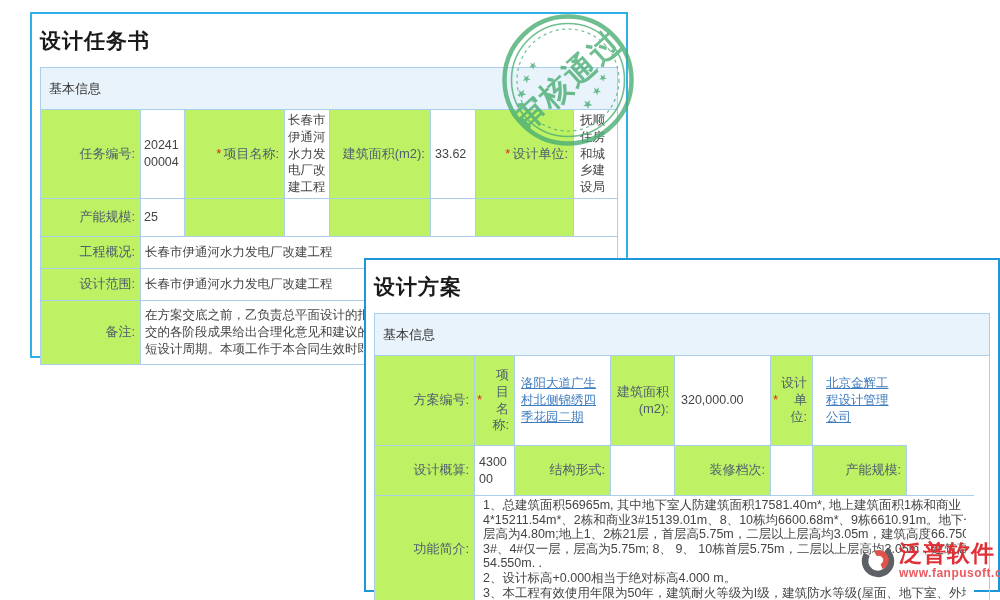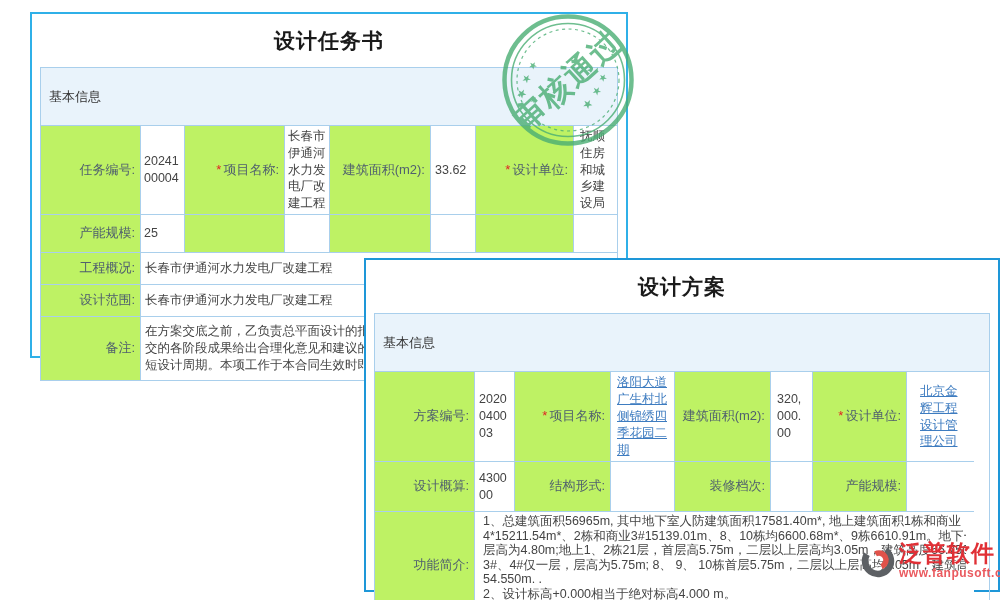--- a/index.html
+++ b/index.html
@@ -3,23 +3,23 @@
 <meta charset="utf-8">
 <style>
   html,body{margin:0;padding:0;}
   body{
     width:1000px;height:600px;position:relative;overflow:hidden;
     background:#ffffff;font-family:"Liberation Sans",sans-serif;
   }
   .panel{position:absolute;background:#fff;box-sizing:border-box;border:2px solid #2fb0e8;}
   #task-panel{left:30px;top:12px;width:598px;height:346px;z-index:1;border-color:#2fb0e8;}
   #plan-panel{left:364px;top:258px;width:636px;height:334px;z-index:3;border-color:#1e97d8;}
-  .panel-title{text-align:center;font-size:21px;font-weight:bold;color:#1a1a1a;margin:13px 0 12px 0;letter-spacing:1px;}
+  .panel-title{font-size:21px;font-weight:bold;color:#1a1a1a;margin:13px 0 12px 8px;letter-spacing:1px;}
   .tbl{margin:0 8px;border:1px solid #a9cfec;}
-  .sec-hd{background:#e9f3fb;border-bottom:1px solid #a9cfec;height:25px;display:flex;align-items:center;padding:16px 8px;font-size:13px;color:#333;}
+  .sec-hd{background:#e9f3fb;border-bottom:1px solid #a9cfec;height:25px;display:flex;align-items:center;padding:8px 8px;font-size:13px;color:#333;}
   .row{display:grid;}
   #task-panel .row{grid-template-columns:100px 44px 100px 45px 101px 45px 98px 43px;}
   #plan-panel .row{grid-template-columns:100px 40px 96px 64px 96px 42px 94px 67px;}
   .r-t1{height:89px}.r-t2{height:38px}.r-t3{height:32px}.r-t4{height:32px}.r-t5{height:63px}
   .r-p1{height:90px}.r-p2{height:50px}.r-p3{height:106px}
   .cell{border-right:1px solid #a9cfec;border-bottom:1px solid #a9cfec;box-sizing:border-box;overflow:hidden;}
   .row .cell:last-child{border-right:none;}
   .row:last-child .cell{border-bottom:none;}
   .lbl{background:#bef264;display:flex;align-items:center;justify-content:flex-end;
        padding:0 5px 0 2px;font-size:13px;color:#50606e;text-align:right;line-height:1.3;}
@@ -130,21 +130,20 @@
 
 <div class="panel" id="plan-panel">
   <div class="panel-title">设计方案</div>
   <div class="tbl">
     <div class="sec-hd">基本信息</div>
 
     <div class="row r-p1">
       <div class="cell lbl">
           <span>方案编号:</span>
         </div>
-      <div class="cell val p-4">2020040003</div>
       <div class="cell lbl">
           <span class="req">*</span>
           <span>项目名称:</span>
         </div>
       <div class="cell val p-6">
         <span class="link">洛阳大道广生村北侧锦绣四季花园二期</span>
       </div>
       <div class="cell lbl">
           <span>建筑面积(m2):</span>
         </div>

